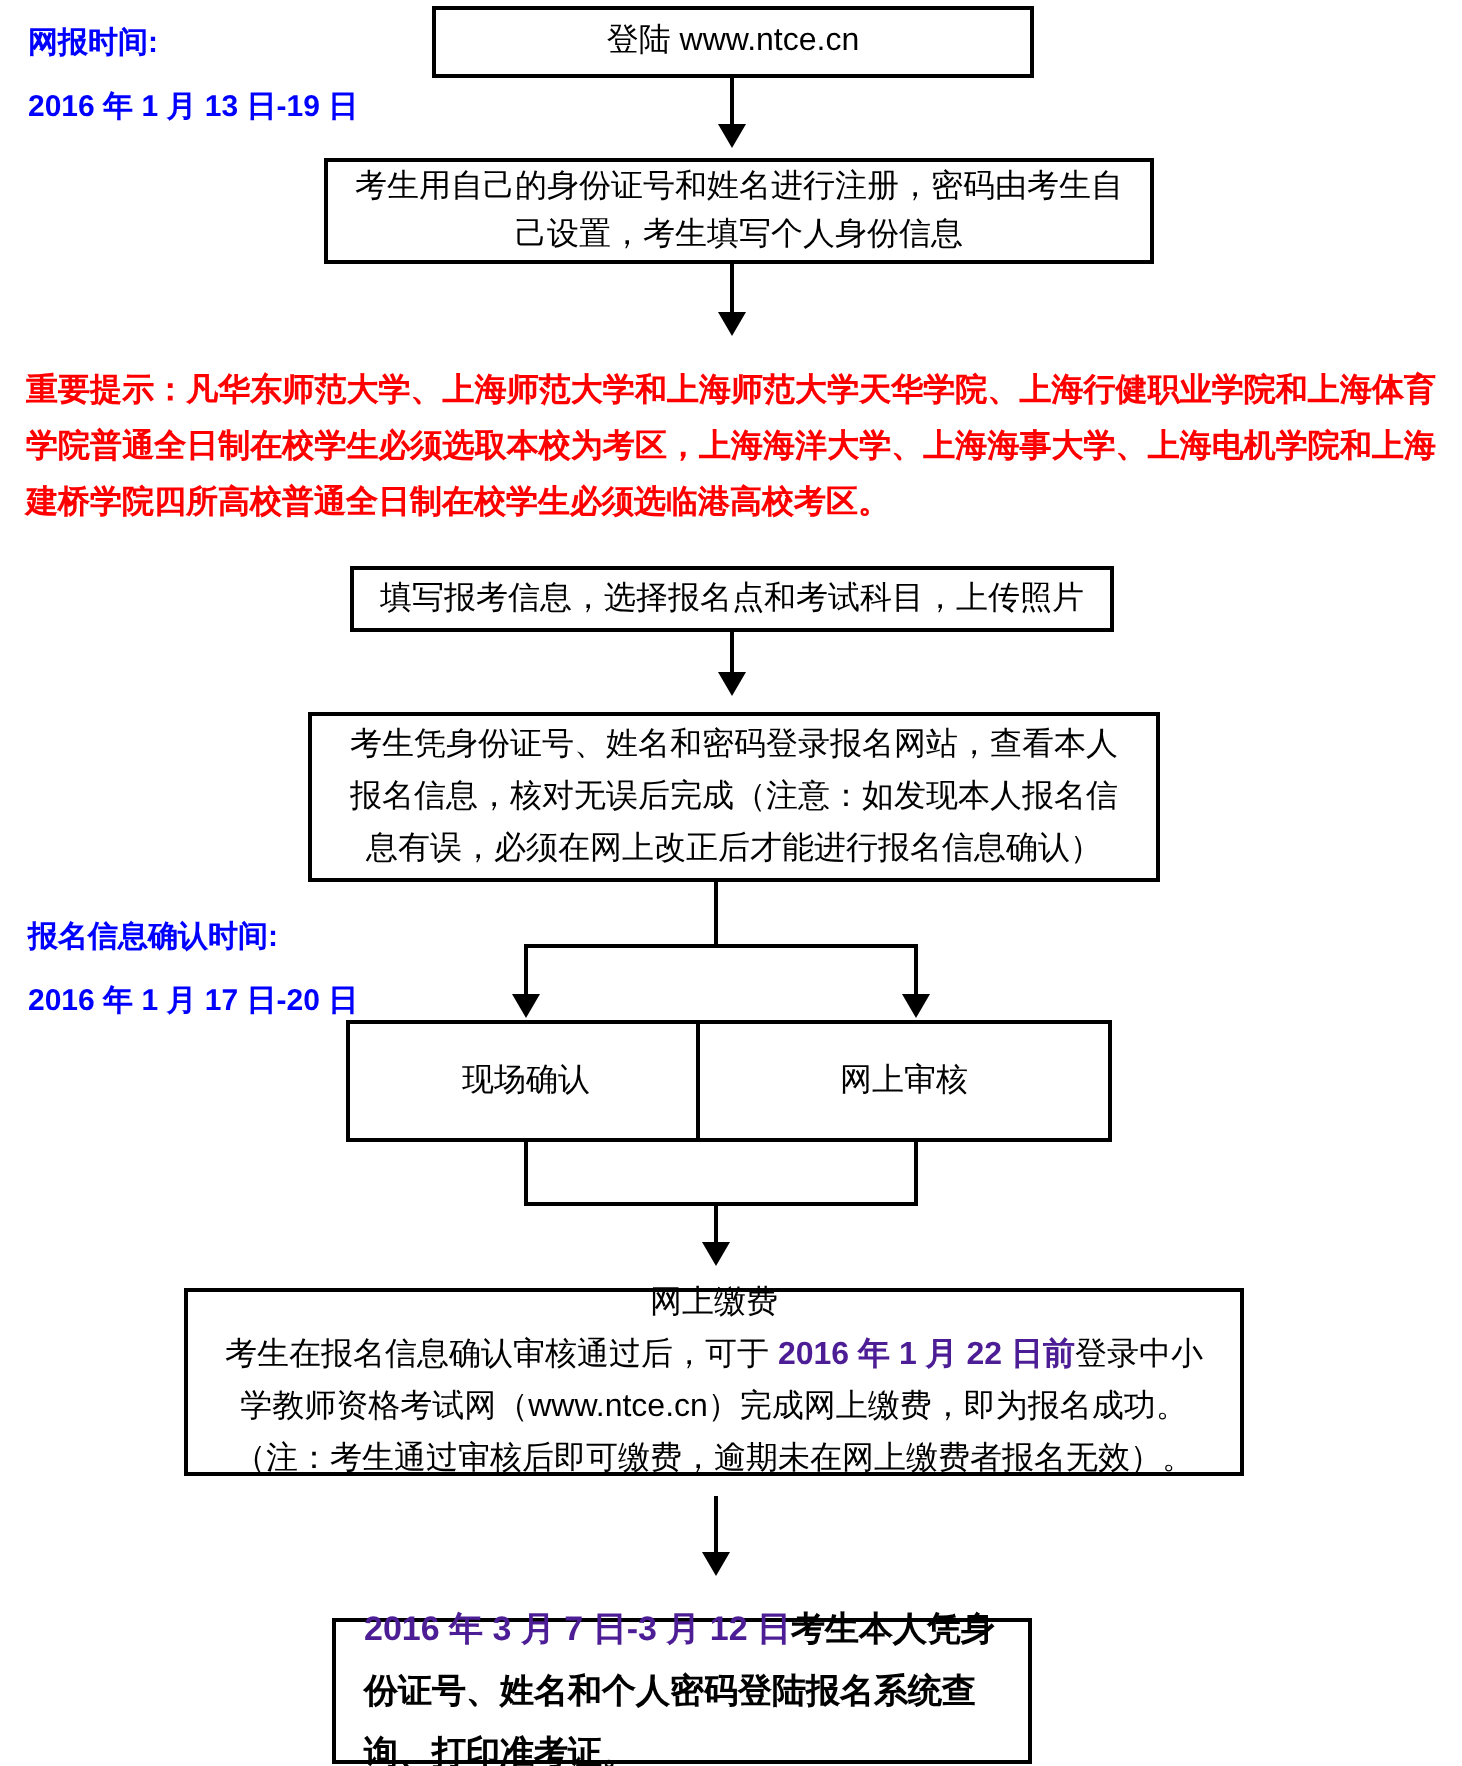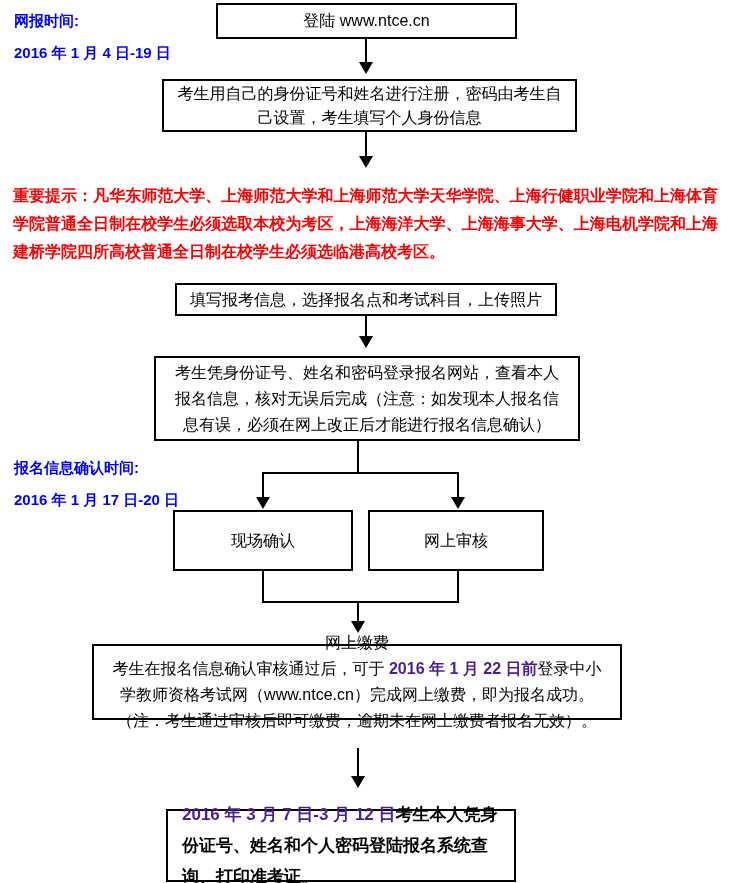--- a/index.html
+++ b/index.html
@@ -41,35 +41,35 @@
     left: 13px; top: 182px; width: 705px;
     color: #ff0000; font-weight: bold;
     font-size: 16px; line-height: 28px;
     text-align: justify;
   }
   .box-login    { left: 216px; top: 3px;   width: 301px; height: 36px; }
   .box-register { left: 162px; top: 79px;  width: 415px; height: 53px; padding: 0 10px; align-items: center; }
   .box-fill     { left: 175px; top: 283px; width: 382px; height: 33px; }
   .box-verify   { left: 154px; top: 356px; width: 426px; height: 85px; padding: 0 12px; line-height: 26px; }
   .box-onsite   { left: 173px; top: 510px; width: 180px; height: 61px; font-size: 16px; }
-  .box-online   { left: 368px; top: 510px; width: 176px; height: 61px; font-size: 16px; }
-  .box-pay      { left: 92px;  top: 644px; width: 530px; height: 76px; padding: 12px 14px; line-height: 26px; flex-direction: column; }
+  .box-online   { left: 348px; top: 510px; width: 208px; height: 61px; font-size: 16px; }
+  .box-pay      { left: 92px;  top: 644px; width: 530px; height: 94px; padding: 12px 14px; line-height: 26px; flex-direction: column; }
   .box-pay .pay-title { width: 100%; }
   .box-pay .pay-body  { width: 100%; }
   .box-print    { left: 166px; top: 809px; width: 350px; height: 73px; justify-content: flex-start; text-align: left; padding: 0 14px; font-size: 17px; font-weight: bold; line-height: 31px; }
   .blue-inline { color: #4c1d95; font-weight: bold; }
 </style>
 </head>
 <body>
 
 <div class="canvas">
 
   <div class="side-label" style="top:12px;">
     <div class="t">网报时间:</div>
-    <div class="d">2016 年 1 月 4 日-19 日</div>
+    <div class="d">2016 年 1 月 13 日-19 日</div>
   </div>
 
   <div class="fbox box-login">
     <span>登陆 www.ntce.cn</span>
   </div>
 
   <div class="vline" style="left:365px; top:39px; height:23px;"></div>
   <div class="ahead" style="left:359px; top:62px;"></div>
 
   <div class="fbox box-register">

